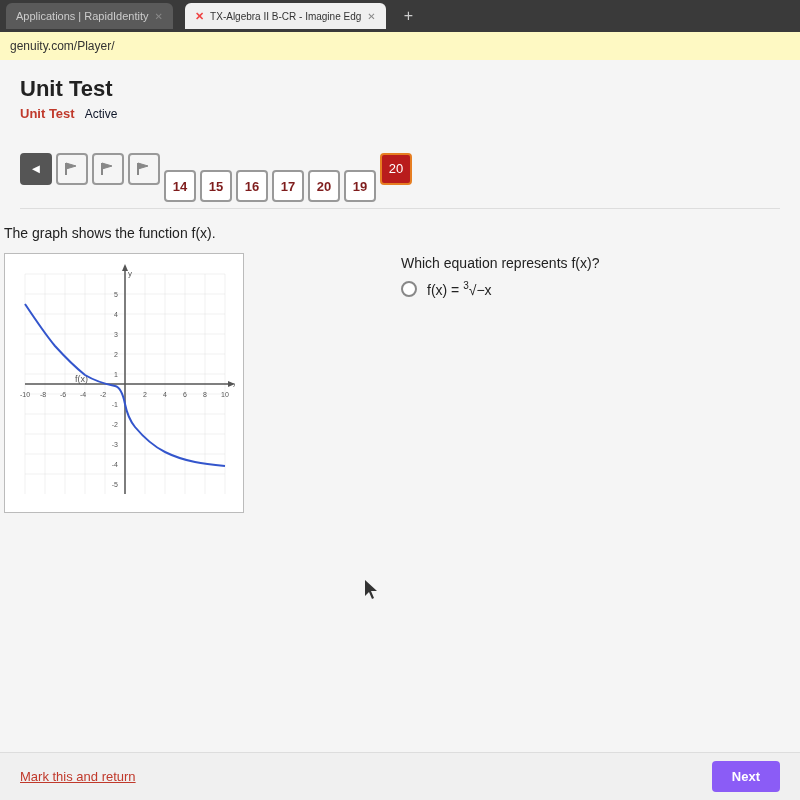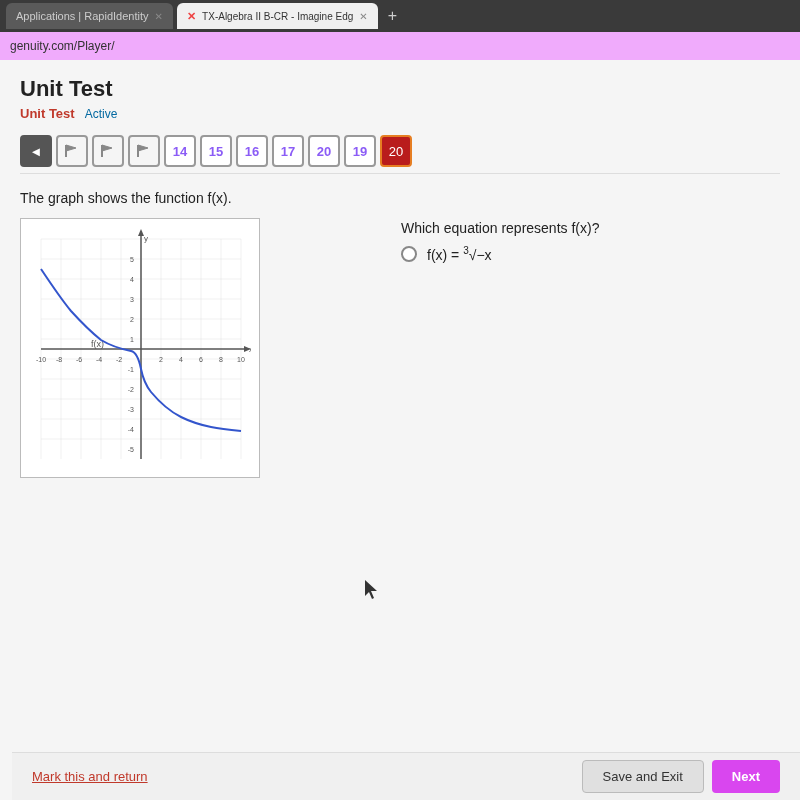--- a/index.html
+++ b/index.html
@@ -12,21 +12,21 @@
       position: relative;
     }
 
     
     .browser-chrome {
       background: #3a3a3a;
       height: 32px;
       display: flex;
       align-items: center;
       padding: 0 6px;
-      gap: 4px;
+      gap: 12px;
     }
     .tab {
       display: flex;
       align-items: center;
       height: 26px;
       padding: 0 10px;
       border-radius: 6px 6px 0 0;
       font-size: 11px;
       gap: 6px;
       cursor: pointer;
@@ -49,21 +49,21 @@
       background: none;
       border: none;
       color: #ccc;
       font-size: 16px;
       cursor: pointer;
       padding: 0 6px;
     }
 
     
     .address-bar {
-      background: #f0abfc;
+      background: #fef9c3;
       height: 28px;
       display: flex;
       align-items: center;
       padding: 0 10px;
       font-size: 12px;
       color: #333;
     }
 
     
     .main-content {
@@ -88,21 +88,21 @@
       align-items: center;
       gap: 10px;
       font-size: 13px;
     }
     .breadcrumb-link {
       color: #c0392b;
       font-weight: bold;
       cursor: pointer;
     }
     .breadcrumb-status {
-      color: #0369a1;
+      color: #0f172a;
       font-size: 12px;
     }
 
     
     .nav-bar {
       display: flex;
       align-items: center;
       padding: 6px 20px;
       gap: 4px;
     }
@@ -117,37 +117,38 @@
       cursor: pointer;
       font-size: 13px;
       background: white;
       color: #555;
     }
     .nav-btn.flag {
       background: #f5f5f5;
     }
     .nav-btn.number {
       font-weight: bold;
-      color: #8b5cf6;
+      color: #7f1d1d;
+      margin-top: 35px;
     }
     .nav-btn.active-num {
       background: #b91c1c;
       color: white;
       border-color: #e67e22;
     }
     .nav-btn.arrow {
       background: #555;
       color: white;
       border-color: #555;
     }
 
     
     .question-area {
       display: flex;
-      padding: 16px 20px;
+      padding: 16px 4px;
       gap: 2px;
     }
 
     
     .graph-section {
       flex: 1;
     }
     .question-text {
       font-size: 14px;
       color: #222;
@@ -205,21 +206,21 @@
     }
     .answer-text {
       font-size: 14px;
       color: #222;
     }
 
     
     .bottom-bar {
       position: absolute;
       bottom: 0;
-      left: 12px;
+      left: 0;
       right: 0;
       height: 48px;
       background: #f0f0f0;
       border-top: 1px solid #ddd;
       display: flex;
       align-items: center;
       justify-content: space-between;
       padding: 0 20px;
     }
     .mark-link {
@@ -235,21 +236,21 @@
     .btn-save {
       background: #e0e0e0;
       border: 1px solid #bbb;
       border-radius: 4px;
       padding: 8px 20px;
       font-size: 13px;
       cursor: pointer;
       color: #333;
     }
     .btn-next {
-      background: #d946ef;
+      background: #8b5cf6;
       border: none;
       border-radius: 4px;
       padding: 8px 20px;
       font-size: 13px;
       cursor: pointer;
       color: white;
       font-weight: bold;
     }
 
     
@@ -415,18 +416,17 @@
 
   <div style="position:absolute; left:365px; top:520px; width:0; height:0; pointer-events:none;">
     <svg width="16" height="20" viewBox="0 0 16 20">
       <polygon points="0,0 0,16 4,12 7,19 9,18 6,11 12,11" fill="#333"></polygon>
     </svg>
   </div>
 
   <div class="bottom-bar">
     <span class="mark-link">Mark this and return</span>
     <div class="bottom-buttons">
-      <button class="btn-save">Save and Exit</button>
       <button class="btn-next">Next</button>
     </div>
   </div>
 
 </div>
 
 </body></html>

